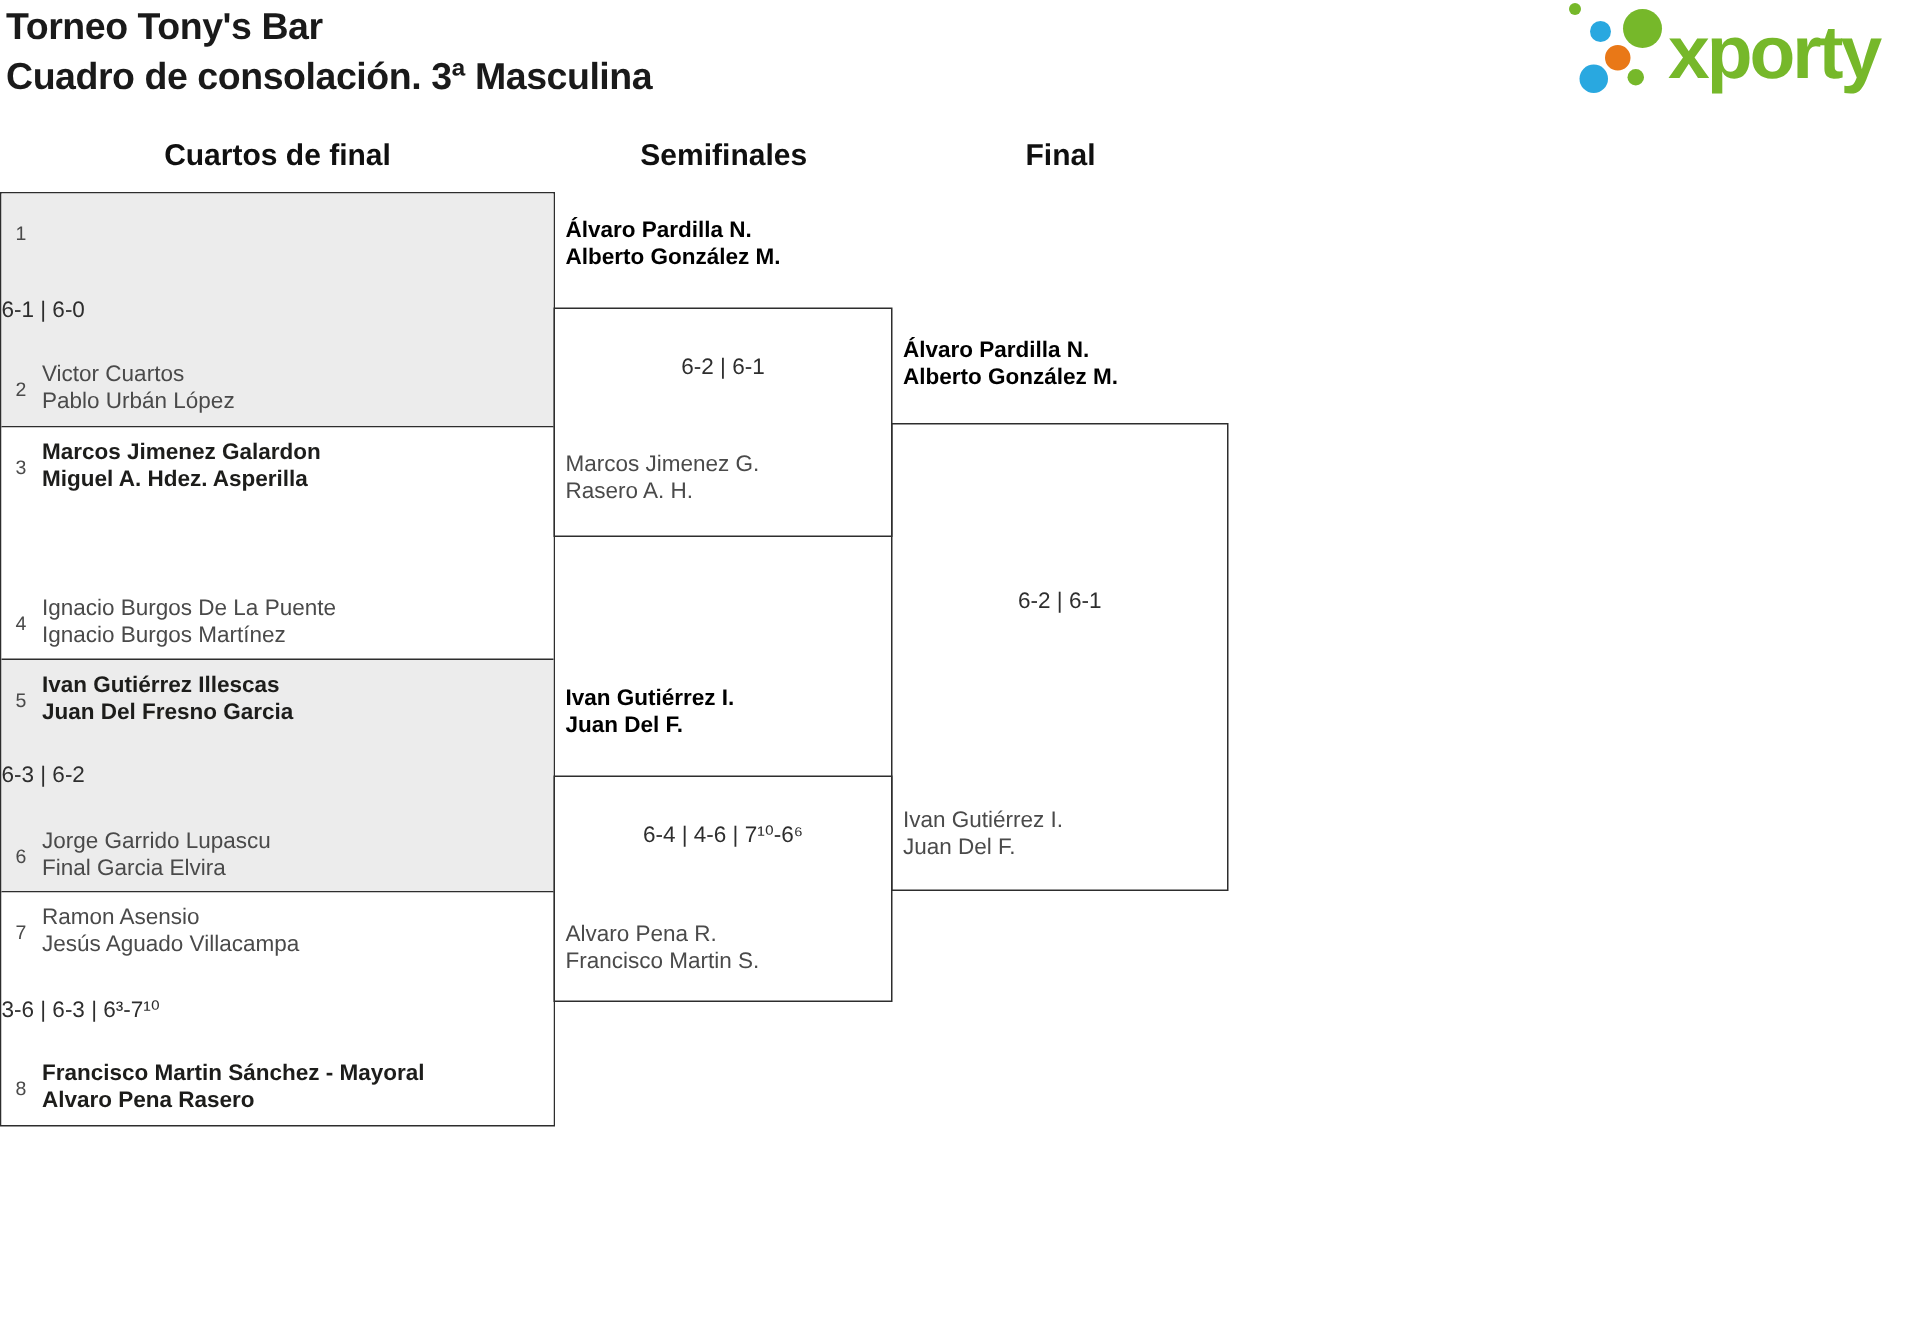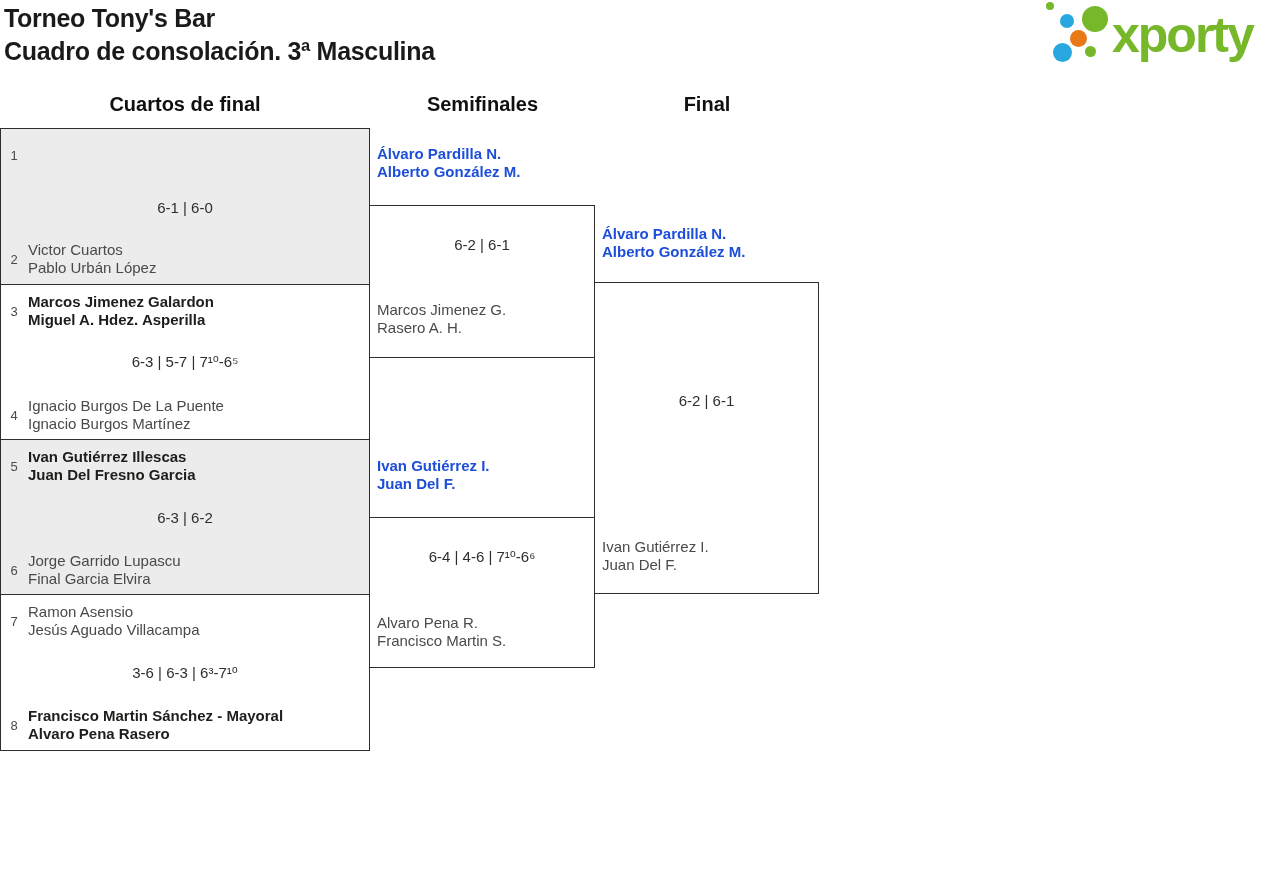--- a/index.html
+++ b/index.html
@@ -37,31 +37,31 @@
   .team-top { top:8px; }
   .team-bottom { top:112px; }
   .seed {
     position:absolute; left:4px; width:18px; height:36px; text-align:center;
     font-size:13px; color:#4a4a4a; display:flex; align-items:center; justify-content:center;
   }
   .seed-top { top:8px; }
   .seed-bottom { top:112px; }
   .score {
     position:absolute; left:0; right:0; top:50%; transform:translateY(-50%);
-    text-align:center; font-size:15px; color:#2e2e2e; white-space:nowrap;
+    text-align:left; font-size:15px; color:#2e2e2e; white-space:nowrap;
   }
 
   
   .bracket-box { position:absolute; border:1px solid #2d2d2d; box-sizing:border-box; background:transparent; }
   .box-sf1 { left:369px; top:205px; width:226px; height:153px; }
   .box-sf2 { left:369px; top:517px; width:226px; height:151px; }
   .box-f   { left:594px; top:282px; width:225px; height:312px; }
 
   .float-team { position:absolute; font-size:15px; line-height:18px; color:#4a4a4a; font-weight:400; white-space:nowrap; }
-  .float-team.winner { color:#1d4ed8; font-weight:700; }
+  .float-team.winner { color:#000000; font-weight:700; }
   .float-score { position:absolute; text-align:center; font-size:15px; line-height:18px; color:#2e2e2e; white-space:nowrap; }
 
   .ft-sf1-top { left:377px; top:145px; }
   .fs-sf1     { left:369px; top:236px; width:226px; }
   .ft-sf1-bot { left:377px; top:301px; }
 
   .ft-sf2-top { left:377px; top:457px; }
   .fs-sf2     { left:369px; top:548px; width:226px; }
   .ft-sf2-bot { left:377px; top:614px; }
 
@@ -117,21 +117,20 @@
         <div>Pablo Urbán López</div>
       </div>
     </div>
 
     <div class="qf-row r2">
       <div class="seed seed-top">3</div>
       <div class="team team-top winner">
         <div>Marcos Jimenez Galardon</div>
         <div>Miguel A. Hdez. Asperilla</div>
       </div>
-      <div class="score">6-3 | 5-7 | 7¹⁰-6⁵</div>
       <div class="seed seed-bottom">4</div>
       <div class="team team-bottom">
         <div>Ignacio Burgos De La Puente</div>
         <div>Ignacio Burgos Martínez</div>
       </div>
     </div>
 
     <div class="qf-row r3 alt">
       <div class="seed seed-top">5</div>
       <div class="team team-top winner">

